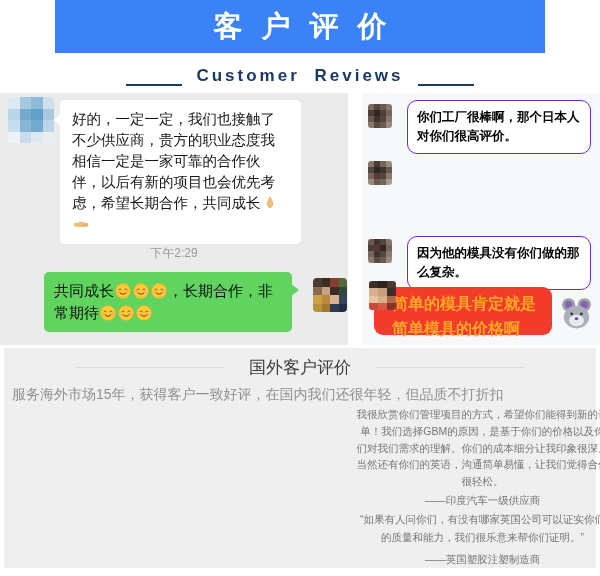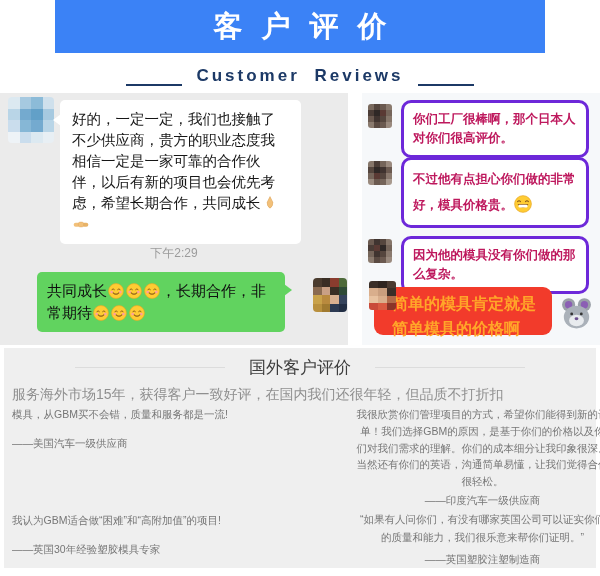--- a/index.html
+++ b/index.html
@@ -43,43 +43,43 @@
   .cl-bubble::before{
     content:"";position:absolute;left:-7px;top:14px;
     border-top:6px solid transparent;border-bottom:6px solid transparent;
     border-right:8px solid #ffffff;
   }
   .cl-time{
     position:absolute;left:0;top:152px;width:100%;text-align:center;
     font-size:12px;color:#9b9b9b;
   }
   .cl-sent{
-    position:absolute;left:37px;top:179px;width:228px;
+    position:absolute;left:44px;top:179px;width:228px;
     background:#61d35f;border-radius:5px;padding:8px 10px;
     font-size:15px;line-height:1.45;color:#101010;
   }
   .cl-sent::after{
     content:"";position:absolute;right:-7px;top:12px;
     border-top:6px solid transparent;border-bottom:6px solid transparent;
     border-left:8px solid #61d35f;
   }
   .cl-sent-avatar{
     position:absolute;left:313px;top:185px;width:34px;height:34px;
     border-radius:4px;overflow:hidden;
   }
   
   .chat-right{
     position:absolute;left:362px;top:93px;width:238px;height:252px;
     background:#f6f8fa;
   }
   .cr-avatar{position:absolute;width:24px;height:24px;border-radius:3px;overflow:hidden;}
   .cr-bubble{
-    position:absolute;left:39px;width:164px;background:#ffffff;
-    border:3px solid #6d28d9;border-radius:10px;padding:7px 9px;
-    font-size:12.5px;font-weight:bold;line-height:1.5;color:#be185d;
+    position:absolute;left:45px;width:164px;background:#ffffff;
+    border:1px solid #6d28d9;border-radius:10px;padding:7px 9px;
+    font-size:12.5px;font-weight:bold;line-height:1.5;color:#000000;
   }
   .cr-bubble.spaced{line-height:2.05;}
   .sticker{
     position:absolute;left:12px;top:194px;width:178px;height:48px;
     background:#f23b2b;border-radius:9px;
     box-sizing:border-box;padding:5px 4px 4px 18px;
     font-size:16px;font-weight:bold;line-height:1.55;color:#ffa629;
   }
   .sticker-photo{
     position:absolute;left:7px;top:188px;width:27px;height:29px;
@@ -267,29 +267,20 @@
       <rect x="0" y="2" width="1" height="1" fill="#75655a"></rect>
         <rect x="1" y="2" width="1" height="1" fill="#5a3a34"></rect>
         <rect x="2" y="2" width="1" height="1" fill="#55463e"></rect>
         <rect x="3" y="2" width="1" height="1" fill="#8a7a6e"></rect>
       <rect x="0" y="3" width="1" height="1" fill="#9a8a7e"></rect>
         <rect x="1" y="3" width="1" height="1" fill="#6b5a50"></rect>
         <rect x="2" y="3" width="1" height="1" fill="#75655a"></rect>
         <rect x="3" y="3" width="1" height="1" fill="#a89a8e"></rect>
     </svg>
   </div>
-  <div class="cr-bubble spaced" style="top:64px;">
-    <span>不过他有点担心你们做的非常好，模具价格贵。</span><svg class="em-lg" viewBox="0 0 20 20">
-        <circle cx="10" cy="10" r="9.3" fill="#ffcc33" stroke="#e8a726" stroke-width="0.8"></circle>
-        <path d="M4 7.4 Q5.6 5.3 7.2 7.4" fill="none" stroke="#8a5a16" stroke-width="1.2" stroke-linecap="round"></path>
-        <path d="M12.8 7.4 Q14.4 5.3 16 7.4" fill="none" stroke="#8a5a16" stroke-width="1.2" stroke-linecap="round"></path>
-        <path d="M3.8 10.2 Q10 17.6 16.2 10.2 Z" fill="#7a4514"></path>
-        <rect x="5" y="10.8" width="10" height="3" rx="1.3" fill="#ffffff"></rect>
-      </svg>
-  </div>
 
   <div class="cr-avatar" style="left:6px;top:146px;">
     <svg class="pix" viewBox="0 0 4 4" preserveAspectRatio="none" shape-rendering="crispEdges">
       <rect x="0" y="0" width="1" height="1" fill="#6b5a50"></rect>
         <rect x="1" y="0" width="1" height="1" fill="#403430"></rect>
         <rect x="2" y="0" width="1" height="1" fill="#55463e"></rect>
         <rect x="3" y="0" width="1" height="1" fill="#86766a"></rect>
       <rect x="0" y="1" width="1" height="1" fill="#4a3c36"></rect>
         <rect x="1" y="1" width="1" height="1" fill="#5a3a34"></rect>
         <rect x="2" y="1" width="1" height="1" fill="#2f2826"></rect>
@@ -343,30 +334,20 @@
 </div>
 
 <div class="reviews">
   <div class="rv-title-row">
     <div class="rv-line"></div>
     <div class="rv-title">国外客户评价</div>
     <div class="rv-line"></div>
   </div>
   <div class="rv-subtitle">服务海外市场15年，获得客户一致好评，在国内我们还很年轻，但品质不打折扣</div>
 
-  <div class="rv-col rv-col-left">
-    <div>
-      <div>模具，从GBM买不会错，质量和服务都是一流!</div>
-      <div class="rv-author">——美国汽车一级供应商</div>
-    </div>
-    <div class="rv-item-abs-left">
-      <div>我认为GBM适合做“困难”和“高附加值”的项目!</div>
-      <div class="rv-author">——英国30年经验塑胶模具专家</div>
-    </div>
-  </div>
 
   <div class="rv-col rv-col-right">
     <div>
       <div>我很欣赏你们管理项目的方式，希望你们能得到新的订单！我们选择GBM的原因，是基于你们的价格以及你们对我们需求的理解。你们的成本细分让我印象很深。当然还有你们的英语，沟通简单易懂，让我们觉得合作很轻松。</div>
       <div class="rv-author">——印度汽车一级供应商</div>
     </div>
     <div class="rv-item-abs-right">
       <div>“如果有人问你们，有没有哪家英国公司可以证实你们的质量和能力，我们很乐意来帮你们证明。”</div>
       <div class="rv-author">——英国塑胶注塑制造商</div>
     </div>

